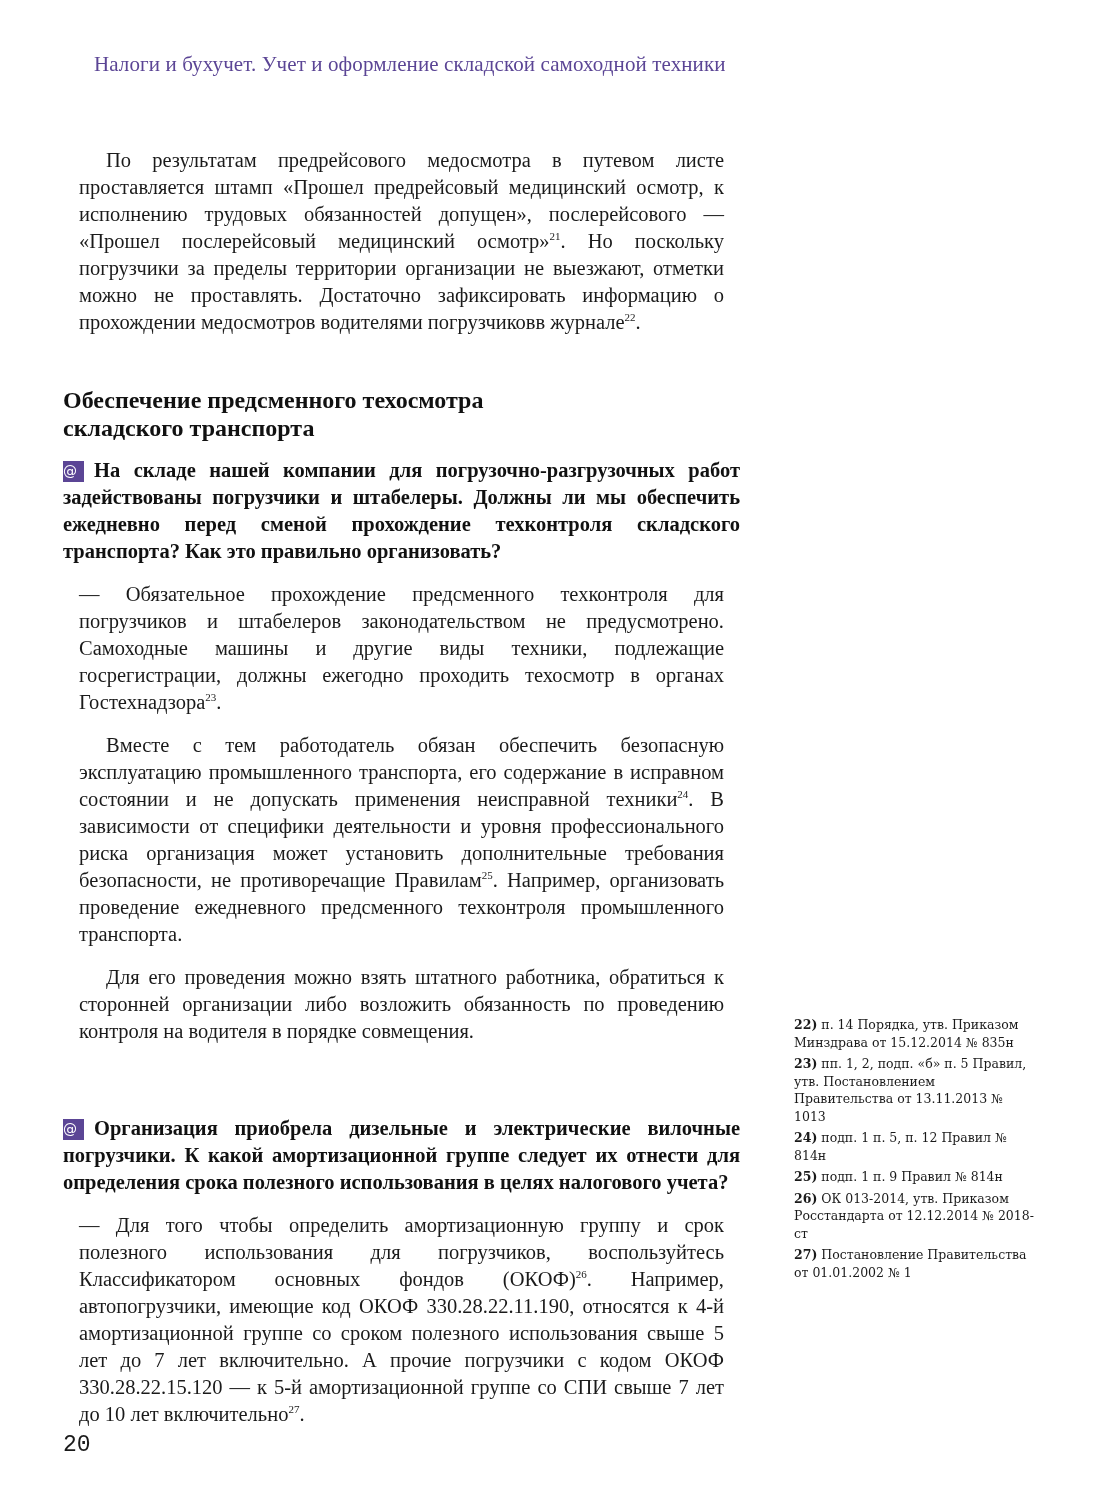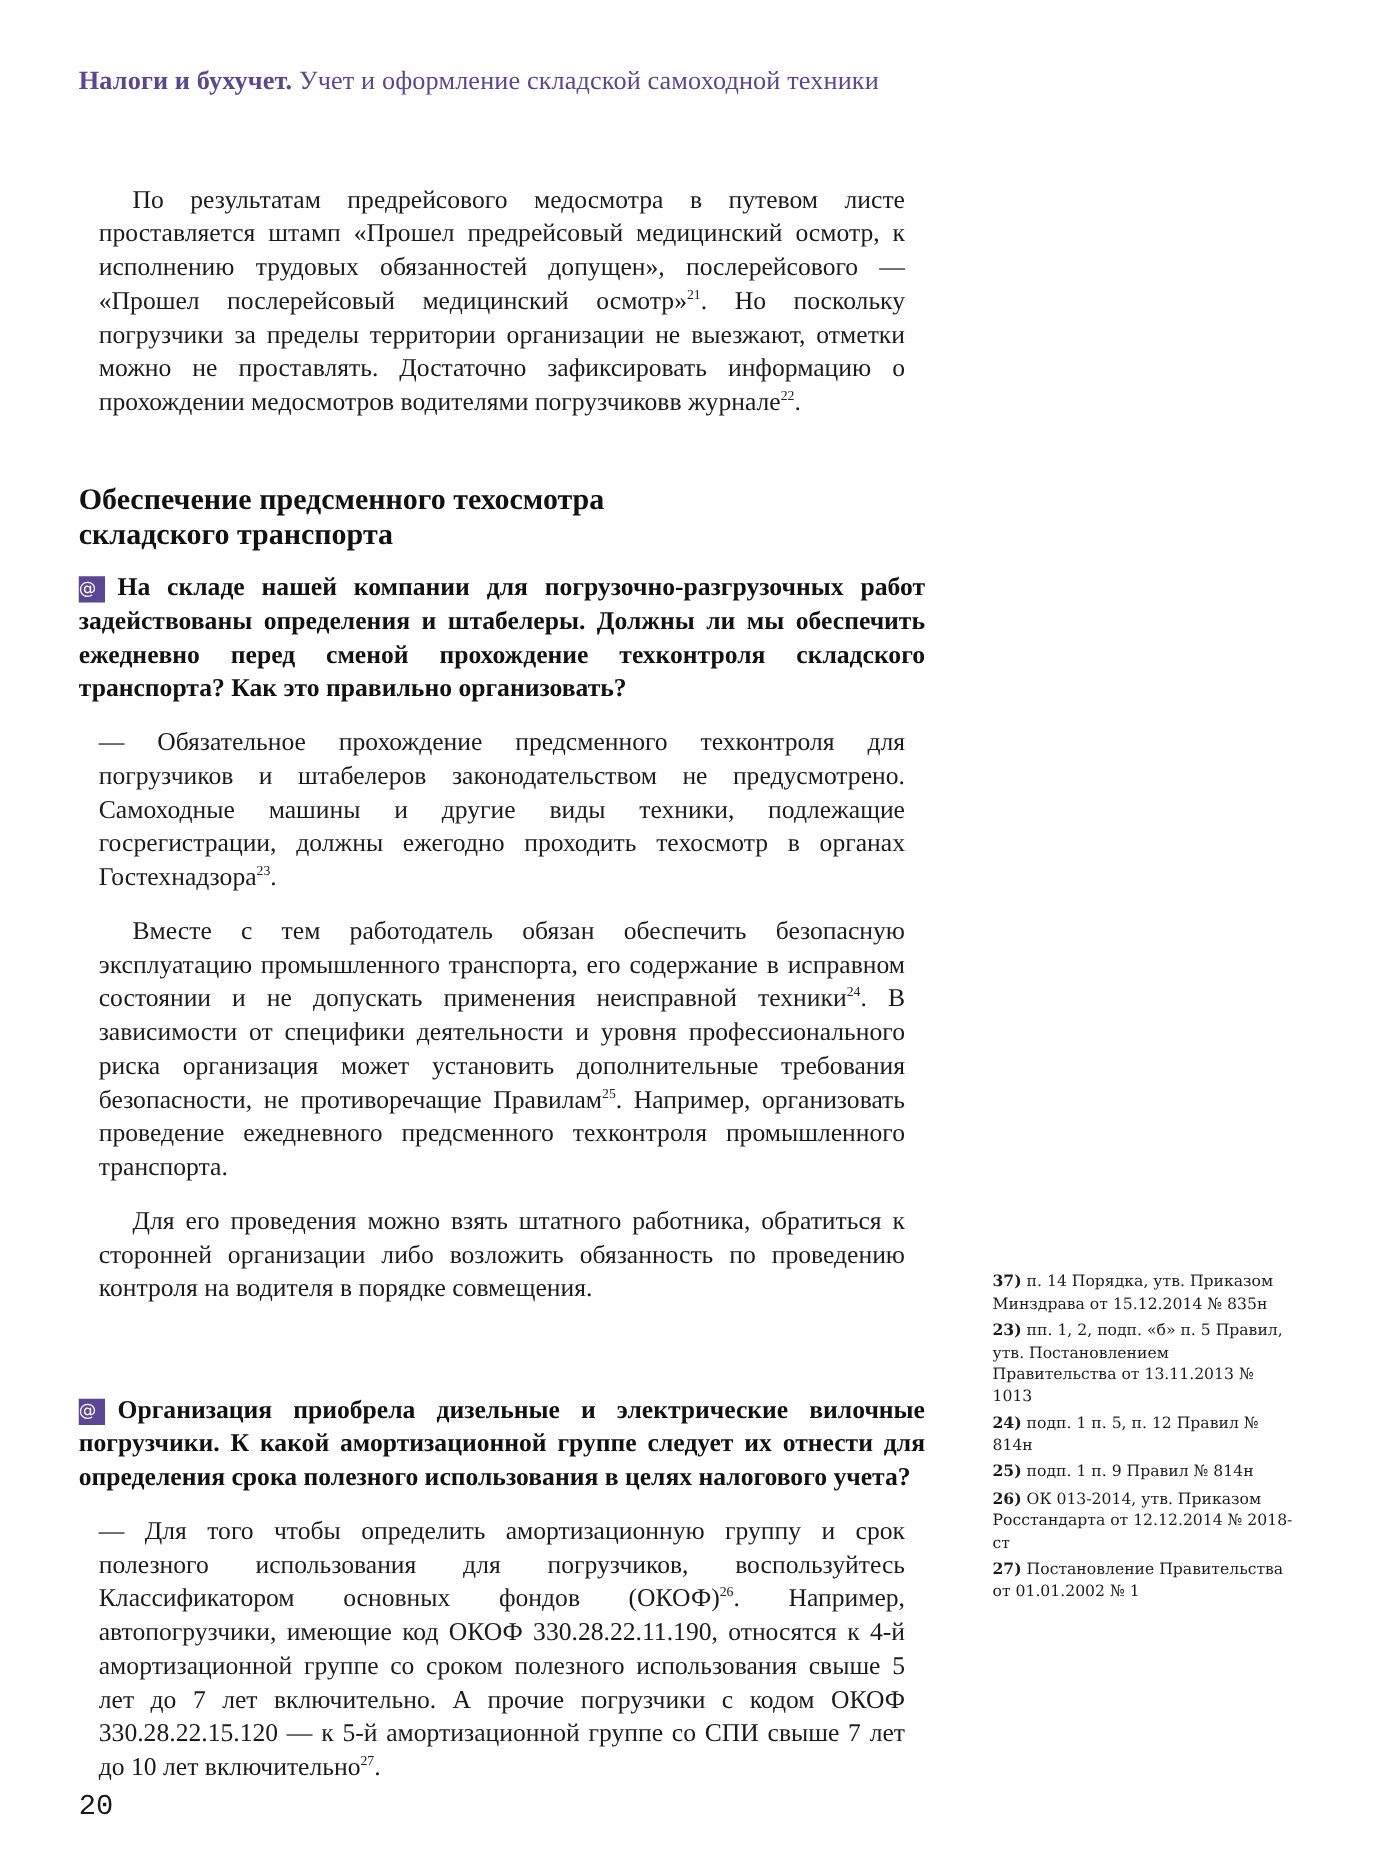--- a/index.html
+++ b/index.html
@@ -1,20 +1,20 @@
 <!DOCTYPE html>
 <html><head>
   <meta charset="utf-8">
   <style>
     html, body { margin: 0; padding: 0; background: #ffffff; }
     body { width: 1104px; height: 1500px; position: relative; overflow: hidden;
            font-family: "Liberation Serif", "DejaVu Serif", serif; color: #1a1a1a; }
     .running-head { position: absolute; left: 63px; top: 52px; font-size: 21px; color: #5b4595;
                     letter-spacing: 0.1px; white-space: nowrap; }
-    .running-head .rh-bold { font-weight: bold; }
+    .running-head .rh-bold { font-weight: normal; margin-left: 31px; }
     .main { position: absolute; left: 63px; top: 131px; width: 677px; }
     .p { font-size: 20.5px; line-height: 27px; margin: 16px; text-align: justify; text-align-last: left; }
     .p.indent { text-indent: 27px; }
     .p sup, .q sup { font-size: 11px; line-height: 0; vertical-align: 8px; }
     .h2 { font-weight: bold; font-size: 24px; line-height: 28px; margin: 0; color: #111; }
     .q { font-weight: bold; font-size: 20.5px; line-height: 27px; margin: 0; text-align: justify; text-align-last: left; color: #111; }
     .at-icon { display: inline-block; width: 21px; height: 21px; background: #5b4595; color: #fff;
                font-family: "DejaVu Sans", sans-serif; font-weight: normal; font-size: 14px; line-height: 21px;
                text-align: center; margin-right: 10px; vertical-align: 1px; }
     .fn-col { position: absolute; left: 794px; top: 1016px; width: 240px; }
@@ -34,38 +34,38 @@
 
   <p class="p indent"><span>По результатам предрейсового медосмотра в путевом листе проставляется штамп «Прошел предрейсовый медицинский осмотр, к исполнению трудовых обязанностей допущен», послерейсового — «Прошел послерейсовый медицинский осмотр»</span><sup>21</sup><span>. Но поскольку погрузчики за пределы территории организации не выезжают, отметки можно не проставлять. Достаточно зафиксировать информацию о прохождении медосмотров водителями погрузчиковв журнале</span><sup>22</sup><span>.</span></p>
 
   <div style="height:34px"></div>
   <h2 class="h2">
     <span>Обеспечение предсменного техосмотра</span><br>
     <span>складского транспорта</span>
   </h2>
 
   <div style="height:15px"></div>
-  <p class="q"><span class="at-icon">@</span><span>На складе нашей компании для погрузочно-разгрузочных работ задействованы определения и штабелеры. Должны ли мы обеспечить ежедневно перед сменой прохождение техконтроля складского транспорта? Как это правильно организовать?</span></p>
+  <p class="q"><span class="at-icon">@</span><span>На складе нашей компании для погрузочно-разгрузочных работ задействованы погрузчики и штабелеры. Должны ли мы обеспечить ежедневно перед сменой прохождение техконтроля складского транспорта? Как это правильно организовать?</span></p>
 
   <p class="p"><span>— Обязательное прохождение предсменного техконтроля для погрузчиков и штабелеров законодательством не предусмотрено. Самоходные машины и другие виды техники, подлежащие госрегистрации, должны ежегодно проходить техосмотр в органах Гостехнадзора</span><sup>23</sup><span>.</span></p>
 
   <p class="p indent"><span>Вместе с тем работодатель обязан обеспечить безопасную эксплуатацию промышленного транспорта, его содержание в исправном состоянии и не допускать применения неисправной техники</span><sup>24</sup><span>. В зависимости от специфики деятельности и уровня профессионального риска организация может установить дополнительные требования безопасности, не противоречащие Правилам</span><sup>25</sup><span>. Например, организовать проведение ежедневного предсменного техконтроля промышленного транспорта.</span></p>
 
   <p class="p indent">Для его проведения можно взять штатного работника, обратиться к сторонней организации либо возложить обязанность по проведению контроля на водителя в порядке совмещения.</p>
 
   <div style="height:38px"></div>
 
   <div style="height:16px"></div>
   <p class="q"><span class="at-icon">@</span><span>Организация приобрела дизельные и электрические вилочные погрузчики. К какой амортизационной группе следует их отнести для определения срока полезного использования в целях налогового учета?</span></p>
 
   <p class="p"><span>— Для того чтобы определить амортизационную группу и срок полезного использования для погрузчиков, воспользуйтесь Классификатором основных фондов (ОКОФ)</span><sup>26</sup><span>. Например, автопогрузчики, имеющие код ОКОФ 330.28.22.11.190, относятся к 4-й амортизационной группе со сроком полезного использования свыше 5 лет до 7 лет включительно. А прочие погрузчики с кодом ОКОФ 330.28.22.15.120 — к 5-й амортизационной группе со СПИ свыше 7 лет до 10 лет включительно</span><sup>27</sup><span>.</span></p>
 </div>
 
 <div class="fn-col">
-  <p class="fn"><span class="fn-num">37)</span> <span>п. 14 Порядка, утв. Приказом Минздрава от 15.12.2014 № 835н</span></p>
+  <p class="fn"><span class="fn-num">22)</span> <span>п. 14 Порядка, утв. Приказом Минздрава от 15.12.2014 № 835н</span></p>
   <p class="fn"><span class="fn-num">23)</span> <span>пп. 1, 2, подп. «б» п. 5 Правил, утв. Постановлением Правительства от 13.11.2013 № 1013</span></p>
   <p class="fn"><span class="fn-num">24)</span> <span>подп. 1 п. 5, п. 12 Правил № 814н</span></p>
   <p class="fn"><span class="fn-num">25)</span> <span>подп. 1 п. 9 Правил № 814н</span></p>
   <p class="fn"><span class="fn-num">26)</span> <span>ОК 013-2014, утв. Приказом Росстандарта от 12.12.2014 № 2018-ст</span></p>
   <p class="fn"><span class="fn-num">27)</span> <span>Постановление Правительства от 01.01.2002 № 1</span></p>
 </div>
 
 <div class="page-num">20</div>
 
 </body></html>

